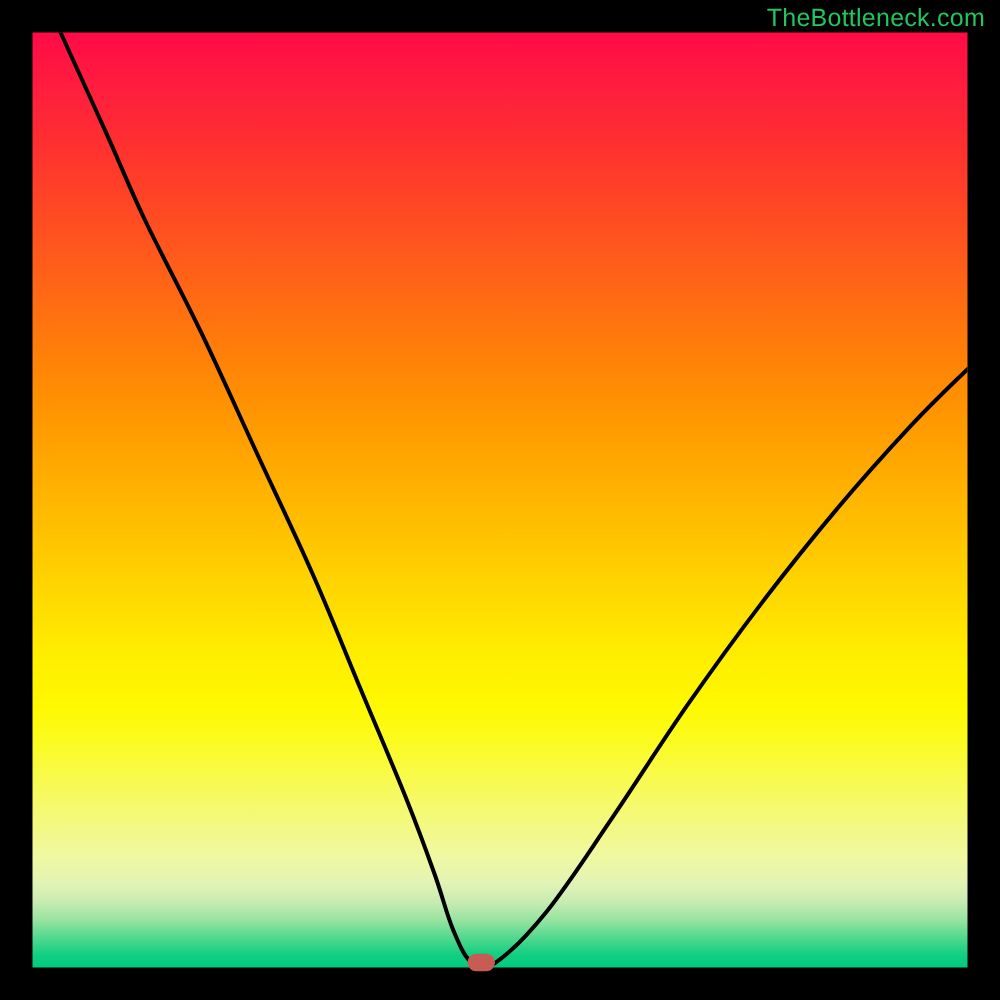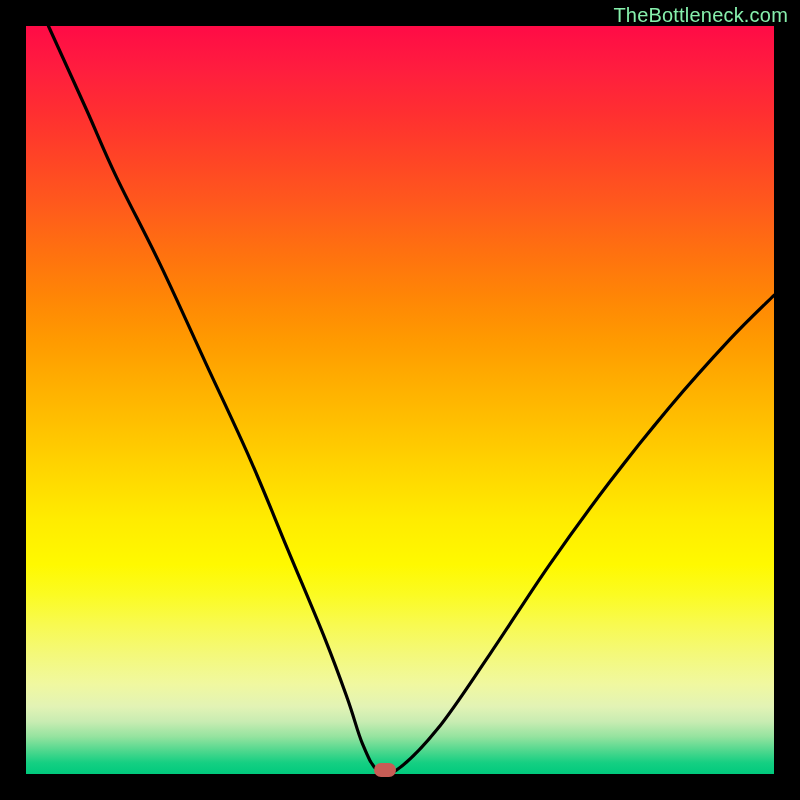--- a/index.html
+++ b/index.html
@@ -42,21 +42,21 @@
       #15cf82 98.5%,
       #00ca7d 100%
     );
   }
   .watermark {
     position: absolute;
     top: 4px;
     right: 12px;
     font-family: Arial, Helvetica, sans-serif;
     font-size: 20px;
-    color: #86efac;
+    color: #22c55e;
     letter-spacing: 0.2px;
   }
   svg.curve {
     position: absolute;
     left: 0;
     top: 0;
     width: 748px;
     height: 748px;
     pointer-events: none;
   }

